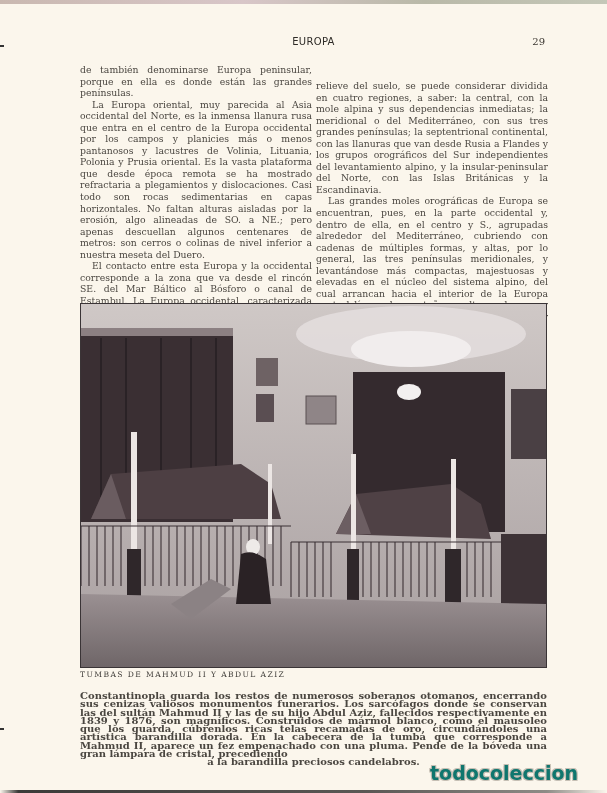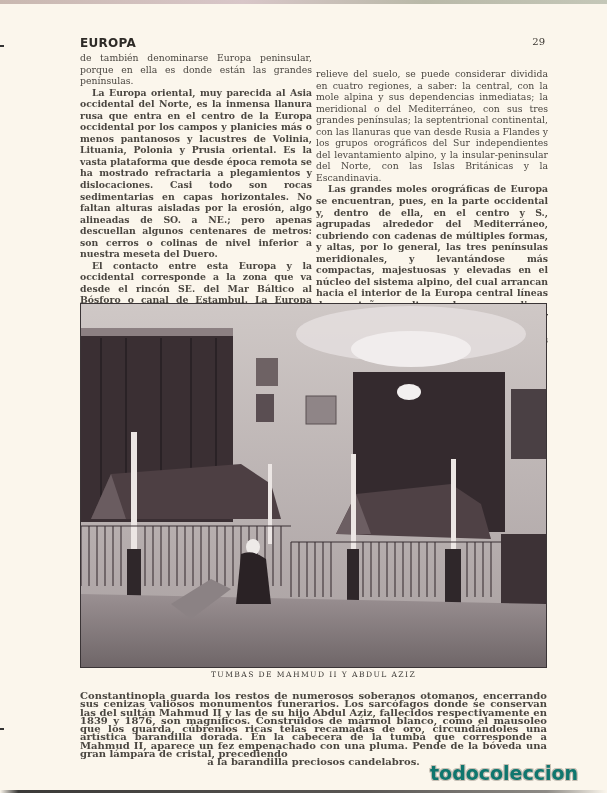--- a/index.html
+++ b/index.html
@@ -8,32 +8,32 @@
     background:#fbf6ec;
     font-family:"DejaVu Serif", serif;
     color:#3a3630;
   }
   .top-edge { position:absolute; left:0; top:0; width:607px; height:4px;
     background:linear-gradient(90deg,#c9b8b0,#d8c6c8 40%,#b9b9a8 70%,#c4c7b8); }
   .bottom-edge { position:absolute; left:0; bottom:0; width:607px; height:3px;
     background:linear-gradient(90deg,#fbf6ec 0%,#3b3a38 3%,#5a5754 60%,#8e8b86 90%,#fbf6ec 100%); }
   .left-mark { position:absolute; left:0; width:4px; height:2px; background:#333; }
   .header { position:absolute; top:36px; left:80px; width:467px; height:14px; }
-  .running-head { position:absolute; left:0; right:0; 
-    font-family:"DejaVu Sans", sans-serif; font-weight:bold; font-size:12px; letter-spacing:0.3px; color:#2e2b27; }
+  .running-head { position:absolute; left:0; right:0; text-align:center;
+    font-family:"DejaVu Sans", sans-serif; font-weight:normal; font-size:10px; letter-spacing:0.3px; color:#2e2b27; }
   .page-number { position:absolute; right:2px; top:0; font-size:10px; color:#3a3630; }
-  .column { position:absolute; top:52px; width:232px; font-size:9.3px; line-height:11.55px;
+  .column { position:absolute; top:64px; width:232px; font-size:9.3px; line-height:11.55px;
     text-align:justify; color:#4a4640; }
   .column p { margin:0; }
-  .column p.indent { text-indent:12px;font-weight:bold; }
+  .column p.indent { text-indent:12px; }
   .col-left { left:80px; }
   .col-right { left:316px;margin-top:16px; }
   .photo { position:absolute; left:80px; top:303px; width:467px; height:365px;
     background:#5e5558; overflow:hidden; border:1px solid #3a3436; box-sizing:border-box; }
-  .caption-title { position:absolute; top:670px; left:80px; width:467px; text-align:center;
+  .caption-title { position:absolute; top:670px; left:80px; width:467px; text-align:left;
     font-size:7.6px; letter-spacing:1.4px; color:#3d3a36; }
   .caption-body { position:absolute; top:692px; left:80px; width:467px; font-size:10px;
     line-height:8.3px; text-align:justify; color:#4a4640;font-weight:bold; }
   .caption-body .last { text-align:center; }
   .watermark { position:absolute; left:430px; top:762px; font-family:"DejaVu Sans", sans-serif;
     font-weight:bold; font-size:19px; color:#0f766e;
     text-shadow:0 0 1px #b9b2a8, 1px 1px 0 #c8c1b6, -1px -1px 0 #c8c1b6, 1px -1px 0 #c8c1b6, -1px 1px 0 #c8c1b6; }
 </style>
 </head>
 <body>

